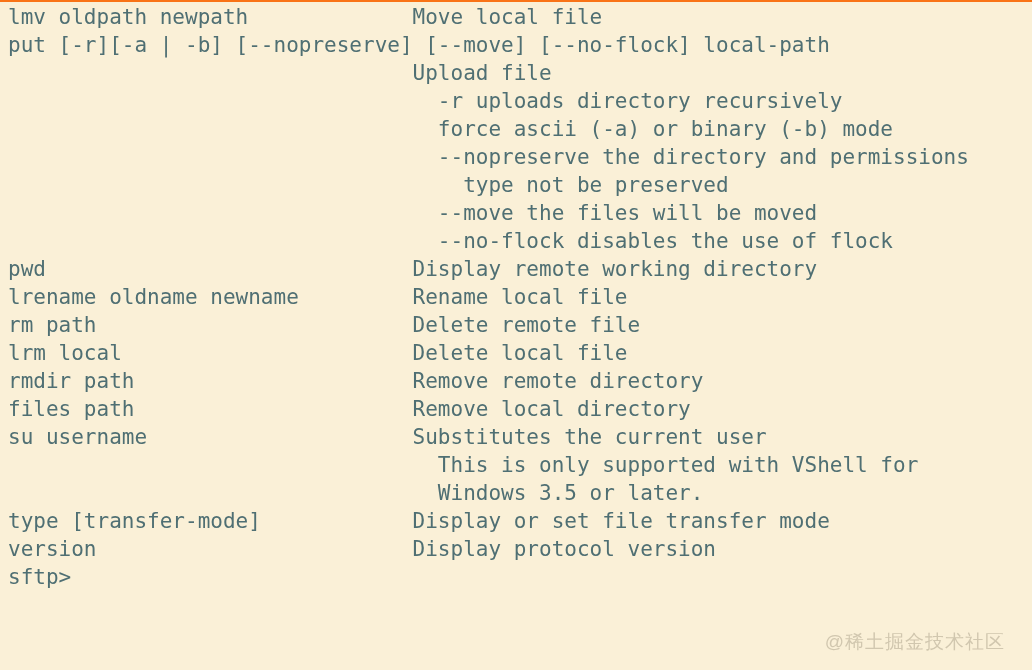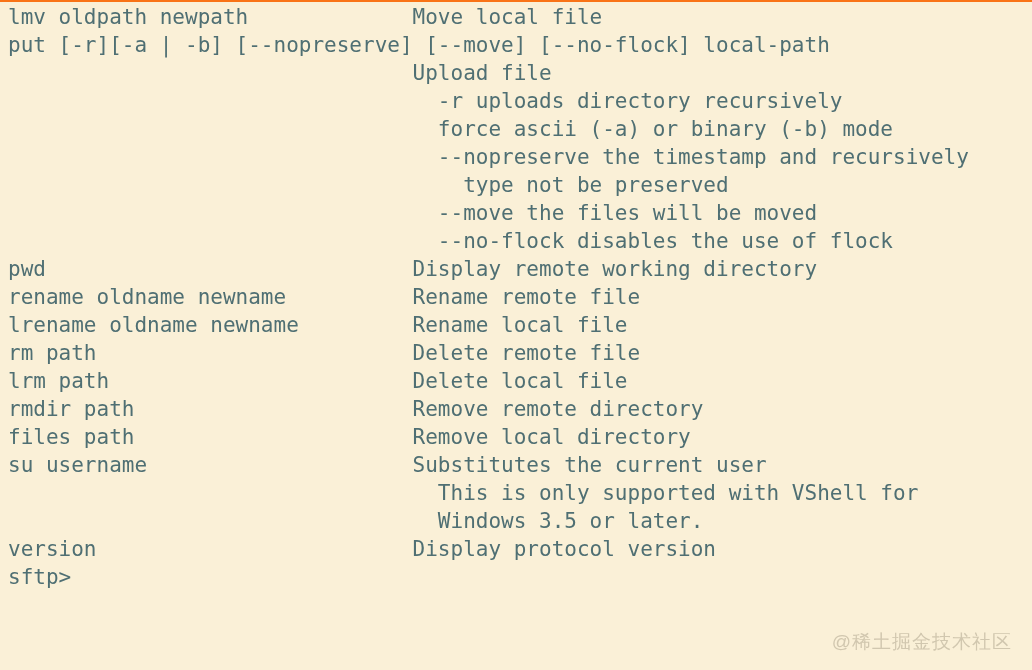--- a/index.html
+++ b/index.html
@@ -27,52 +27,52 @@
   .cmd {
     display: inline-block;
     min-width: 32ch;
     white-space: pre;
   }
   .desc {
     white-space: pre;
   }
   .watermark {
     position: absolute;
-    right: 20px;
+    right: 27px;
     bottom: 14px;
     font-family: "Liberation Sans", sans-serif;
     font-size: 19px;
     letter-spacing: 1px;
     color: #cdc3ab;
     opacity: 0.9;
   }
 </style>
 </head>
 <body>
 
 <div class="terminal">
 
   <div class="line"><span class="cmd">lmv oldpath newpath</span><span class="desc">Move local file</span></div>
   <div class="line"><span class="cmd">put [-r][-a | -b] [--nopreserve] [--move] [--no-flock] local-path</span><span class="desc"></span></div>
   <div class="line"><span class="cmd"></span><span class="desc">Upload file</span></div>
   <div class="line"><span class="cmd"></span><span class="desc">  -r uploads directory recursively</span></div>
   <div class="line"><span class="cmd"></span><span class="desc">  force ascii (-a) or binary (-b) mode</span></div>
-  <div class="line"><span class="cmd"></span><span class="desc">  --nopreserve the timestamp and recursively</span></div>
+  <div class="line"><span class="cmd"></span><span class="desc">  --nopreserve the directory and permissions</span></div>
   <div class="line"><span class="cmd"></span><span class="desc">    type not be preserved</span></div>
   <div class="line"><span class="cmd"></span><span class="desc">  --move the files will be moved</span></div>
   <div class="line"><span class="cmd"></span><span class="desc">  --no-flock disables the use of flock</span></div>
   <div class="line"><span class="cmd">pwd</span><span class="desc">Display remote working directory</span></div>
-  <div class="line"><span class="cmd">rename oldname newname</span><span class="desc">Rename remote file</span></div>
   <div class="line"><span class="cmd">lrename oldname newname</span><span class="desc">Rename local file</span></div>
   <div class="line"><span class="cmd">rm path</span><span class="desc">Delete remote file</span></div>
-  <div class="line"><span class="cmd">lrm path</span><span class="desc">Delete local file</span></div>
+  <div class="line"><span class="cmd">lrm local</span><span class="desc">Delete local file</span></div>
   <div class="line"><span class="cmd">rmdir path</span><span class="desc">Remove remote directory</span></div>
   <div class="line"><span class="cmd">files path</span><span class="desc">Remove local directory</span></div>
   <div class="line"><span class="cmd">su username</span><span class="desc">Substitutes the current user</span></div>
   <div class="line"><span class="cmd"></span><span class="desc">  This is only supported with VShell for</span></div>
   <div class="line"><span class="cmd"></span><span class="desc">  Windows 3.5 or later.</span></div>
+  <div class="line"><span class="cmd">type [transfer-mode]</span><span class="desc">Display or set file transfer mode</span></div>
   <div class="line"><span class="cmd">version</span><span class="desc">Display protocol version</span></div>
 
   <div class="line"><span>sftp&gt;</span></div>
 
   <div class="watermark">@稀土掘金技术社区</div>
 
 </div>
 
 </body></html>

